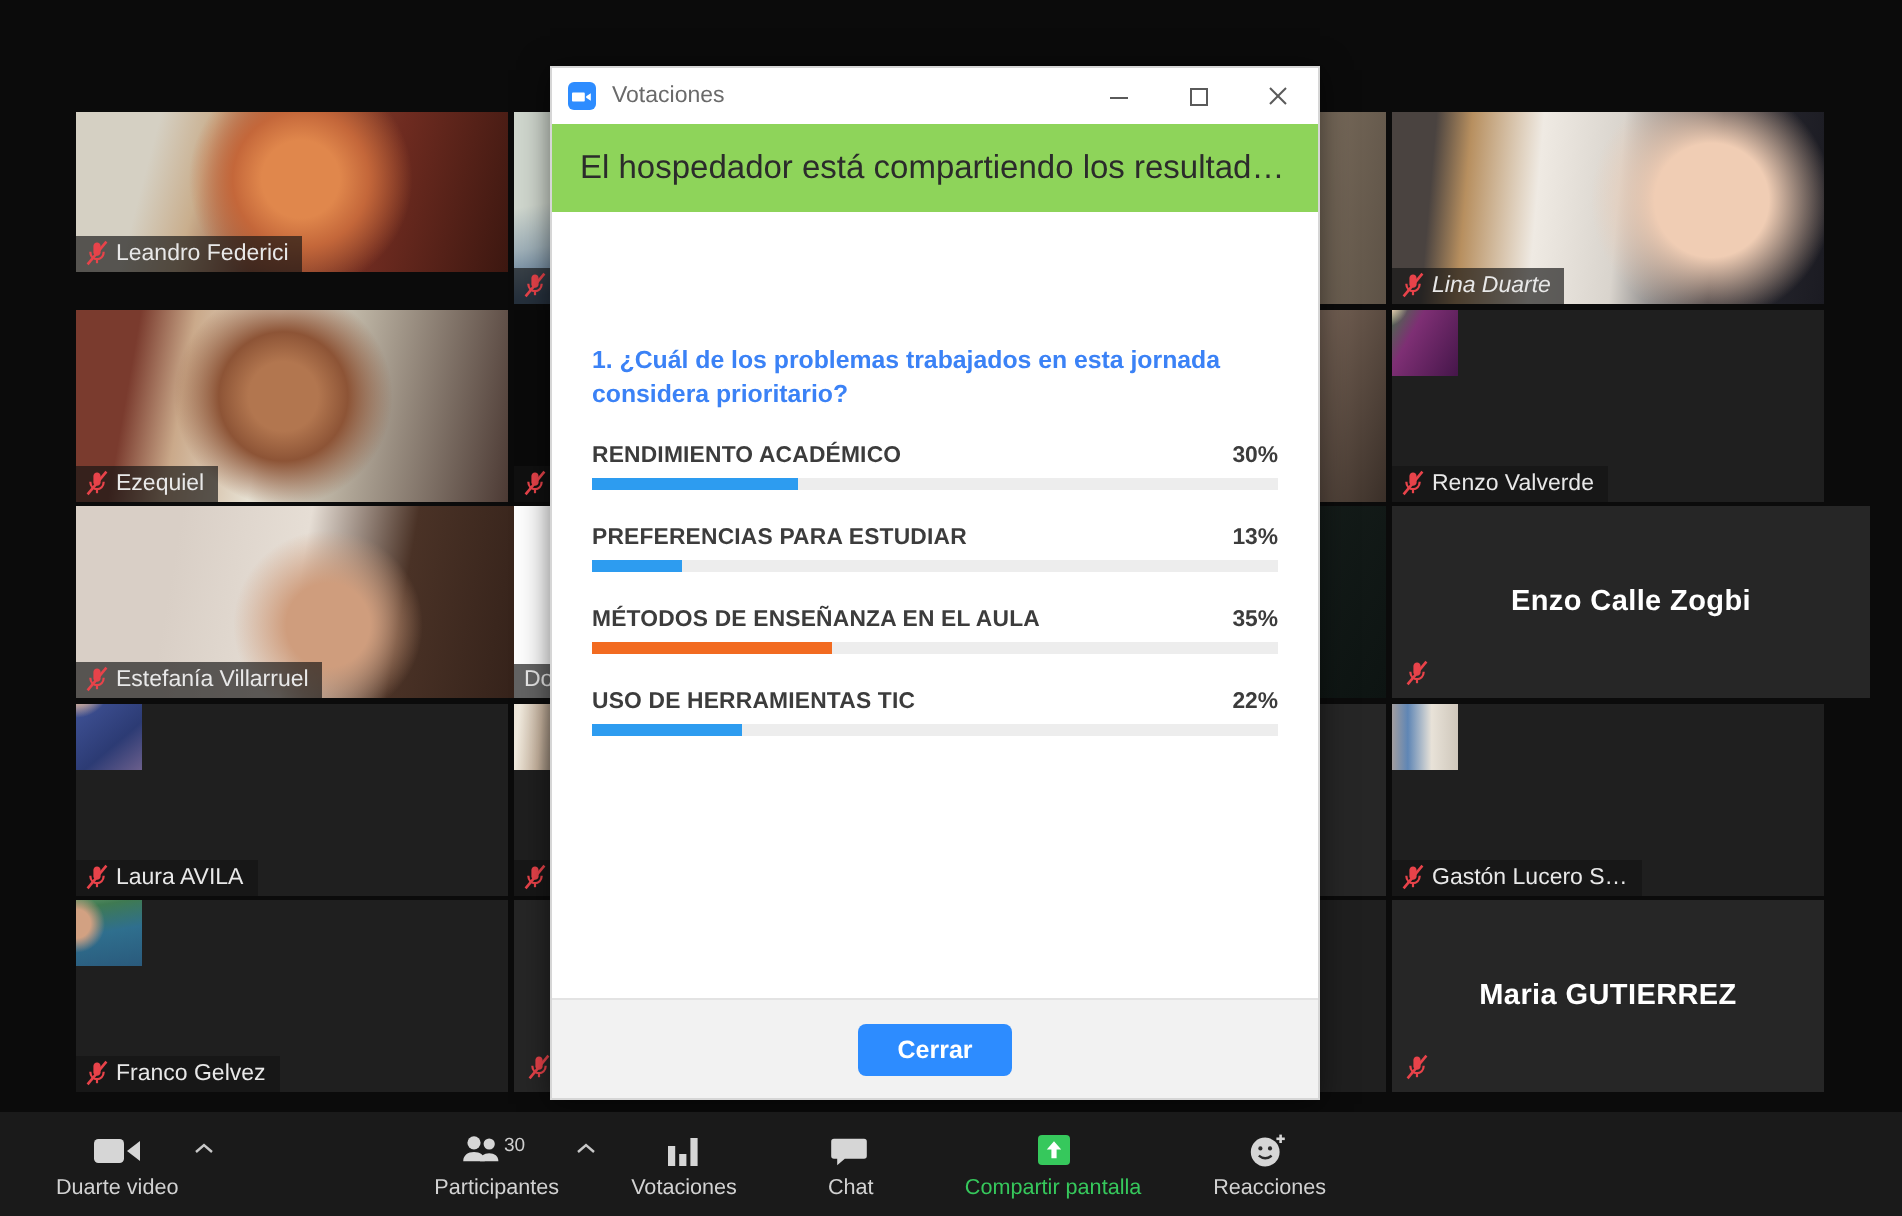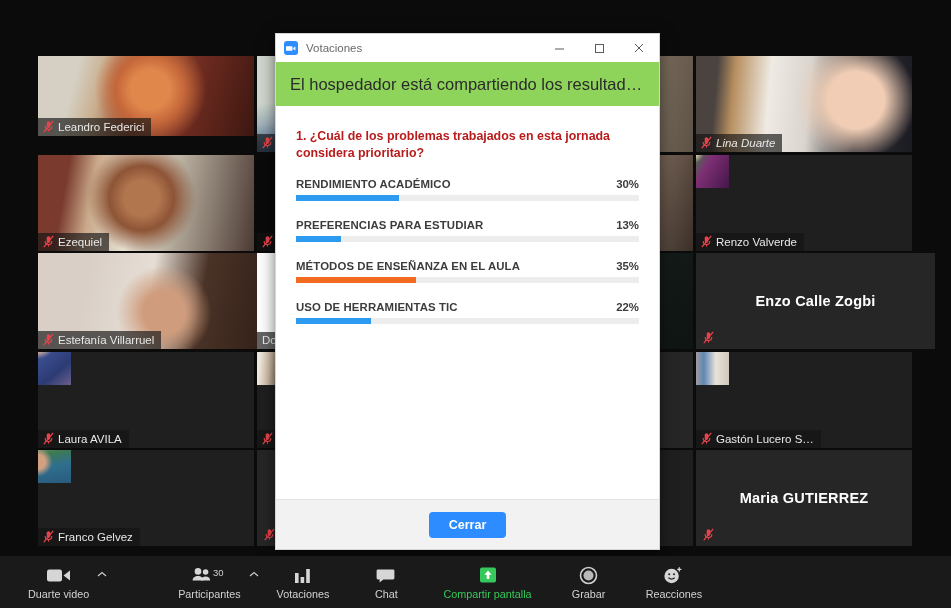--- a/index.html
+++ b/index.html
@@ -169,22 +169,22 @@
   }
   #bannertext {
     font-size: 16.5px; color: #2b2b2b; white-space: nowrap;
     overflow: hidden; text-overflow: ellipsis;
   }
   #dlgbody {
     flex: 1 1 auto; background: #ffffff; padding: 22px 20px 0 20px;
     overflow: hidden;
   }
   #qtext {
-    font-size: 12.4px; font-weight: bold; color: #b91c1c;
-    line-height: 1.38; margin-bottom: 16px; max-width: 344px;
+    font-size: 12.4px; font-weight: bold; color: #3b82f6;
+    line-height: 1.38; margin-bottom: 16px; max-width: 344px; margin-top: 44px;
   }
   .opt { margin-bottom: 18px; }
   .optrow {
     display: flex; align-items: baseline; justify-content: space-between;
     margin-bottom: 5px;
     font-weight: bold;
   }
   .optlabel { font-size: 11.4px; color: #3c3c3c; letter-spacing: .1px; }
   .optpct { font-size: 11.4px; color: #3c3c3c; flex: 0 0 auto; padding-left: 8px; }
   .track { height: 6px; background: #ededed; width: 100%; position: relative; }
@@ -574,29 +574,20 @@
       <div class="tb-item tb-green">
         <span class="tb-icon">
           <svg width="22" height="18" viewBox="0 0 22 18">
             <rect x="3" y="1.5" width="16" height="15" rx="2" fill="#36c85c"></rect>
             <path d="M11 4.6l3.6 4.1h-2.3v4.4h-2.6V8.7H7.4z" fill="#ffffff"></path>
           </svg>
         </span>
         <span class="tb-label">Compartir pantalla</span>
       </div>
 
-      <div class="tb-item">
-        <span class="tb-icon">
-          <svg width="19" height="19" viewBox="0 0 19 19">
-            <circle cx="9.5" cy="9.5" r="8" fill="none" stroke="#cfcfcf" stroke-width="1.6"></circle>
-            <circle cx="9.5" cy="9.5" r="5" fill="#b9b9b9"></circle>
-          </svg>
-        </span>
-        <span class="tb-label">Grabar</span>
-      </div>
 
       <div class="tb-item">
         <span class="tb-icon">
           <svg width="21" height="19" viewBox="0 0 21 19">
             <circle cx="8.6" cy="10" r="7.2" fill="#d6d6d6"></circle>
             <circle cx="6.2" cy="8.2" r="1.05" fill="#2a2a2a"></circle>
             <circle cx="11" cy="8.2" r="1.05" fill="#2a2a2a"></circle>
             <path d="M5.4 11.8q3.2 2.6 6.4 0" fill="none" stroke="#2a2a2a" stroke-width="1.25"></path>
             <line x1="16.3" y1="1.3" x2="16.3" y2="5.5" stroke="#d6d6d6" stroke-width="1.3"></line>
             <line x1="14.2" y1="3.4" x2="18.4" y2="3.4" stroke="#d6d6d6" stroke-width="1.3"></line>

